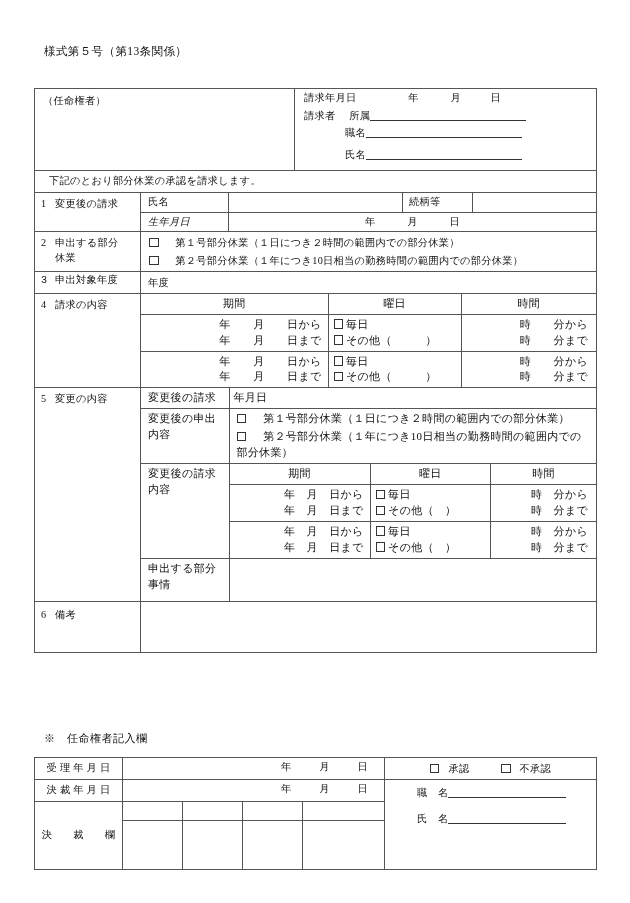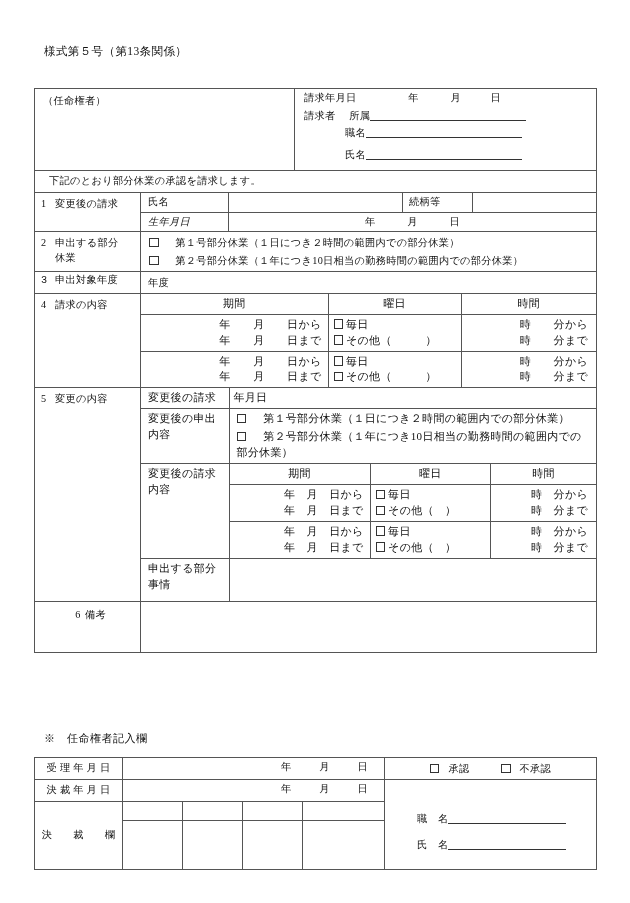--- a/index.html
+++ b/index.html
@@ -313,21 +313,21 @@
               <div>事情</div>
             </td>
             <td class="nobr nobb"></td>
           </tr>
         </tbody>
             </table>
       </td>
     </tr>
 
     <tr>
-      <td style="padding-left:6px;padding-top:6px;height:42px;text-align:center;">
+      <td style="padding-left:6px;padding-top:6px;height:42px;">
         <span class="lbl-idx">6</span><span>備考</span>
       </td>
       <td colspan="5"></td>
     </tr>
   </tbody>
     </table>
 
   <div class="approver-note">※　任命権者記入欄</div>
 
   <table class="grid" id="approver-table">
@@ -359,21 +359,21 @@
 
     <tr>
       <td class="ctr" style="padding:3px 2px;">決 裁 年 月 日</td>
       <td colspan="4" class="rgt" style="padding-right:16px;">
         <span>年</span>
         <span class="spacer-h" style="width:22px;"></span>
         <span>月</span>
         <span class="spacer-h" style="width:22px;"></span>
         <span>日</span>
       </td>
-      <td rowspan="3" style="padding-left:32px;padding-top:32px;">
+      <td rowspan="3" style="padding-left:32px;padding-top:6px;">
         <div style="margin-bottom:11px;white-space:nowrap;">
           <span>職　名</span><span class="ul" style="width:118px;"></span>
         </div>
         <div style="white-space:nowrap;">
           <span>氏　名</span><span class="ul" style="width:118px;"></span>
         </div>
       </td>
     </tr>
 
     <tr>

